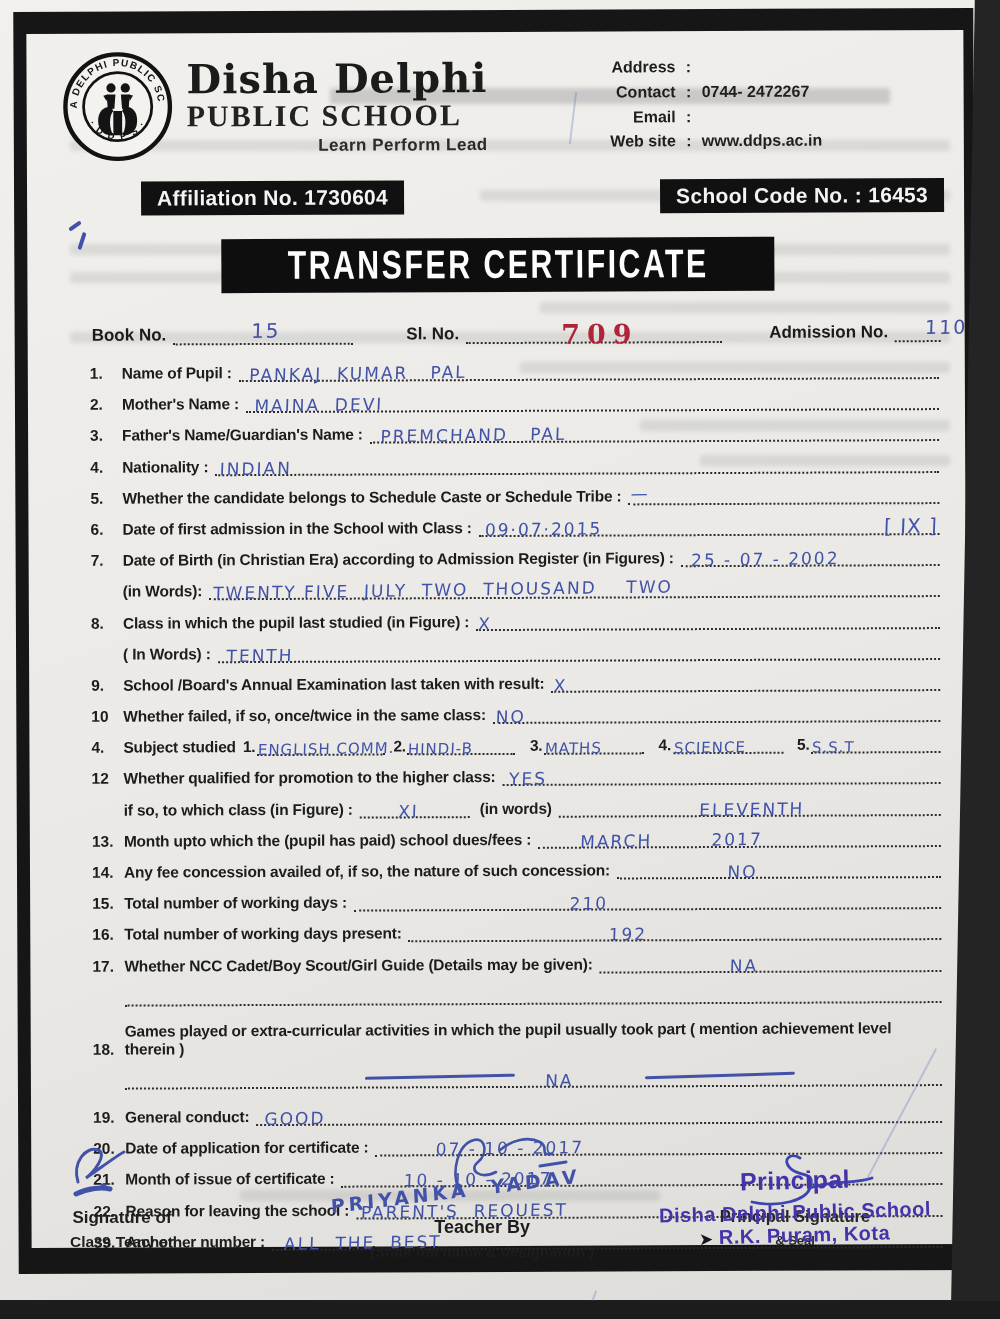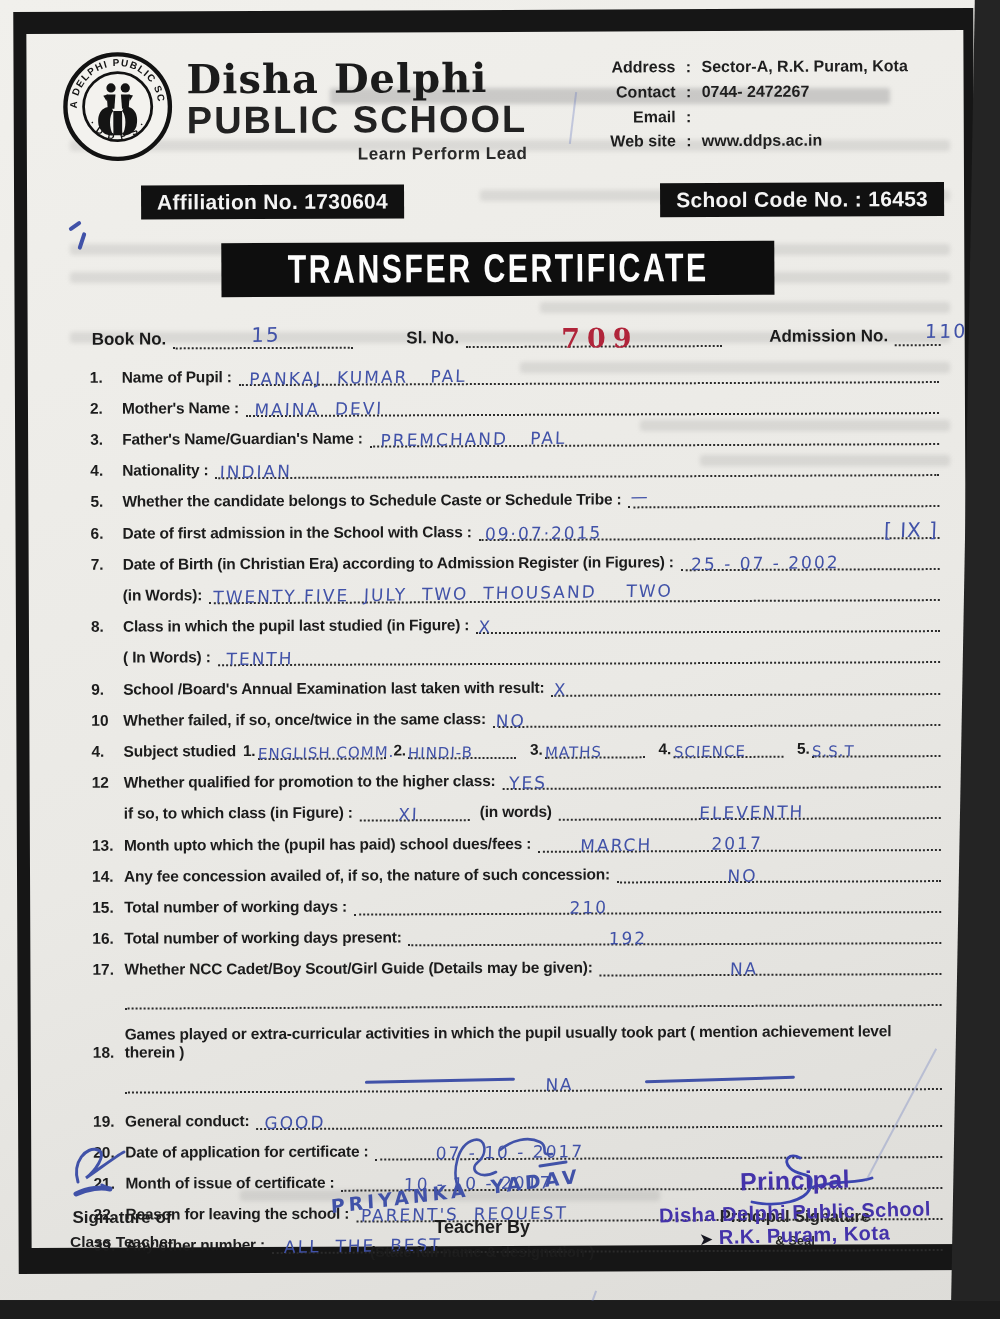--- a/index.html
+++ b/index.html
@@ -30,21 +30,21 @@
 
   
   .ghost{position:absolute;background:rgba(110,110,112,0.16);filter:blur(2px);height:11px;border-radius:3px;}
   .ghost.strong{background:rgba(95,95,100,0.26);}
 
   
   .hdr{display:flex;align-items:flex-start;padding:14px 8px 0 18px;}
   .logo{flex:none;width:110px;height:110px;}
   .schoolblock{margin-left:14px;padding-top:8px;}
   .school1{font-family:"DejaVu Serif",serif;font-weight:700;font-size:40px;color:#1b1b1b;line-height:1.0;letter-spacing:1px;}
-  .school2{font-family:Liberation Sans, sans-serif;font-weight:700;font-size:38px;color:#222;line-height:1.15;letter-spacing:2px;}
+  .school2{font-family:Liberation Serif, serif;font-weight:700;font-size:30px;color:#222;line-height:1.15;letter-spacing:2px;}
   .tagline{font-size:17px;font-weight:700;color:#2a2a2a;text-align:right;margin-top:2px;letter-spacing:0.5px;}
   .contact{margin-left:auto;margin-top:6px;width:352px;font-weight:700;font-size:16px;color:#1e1e1e;}
   .c-row{display:flex;line-height:1.55;}
   .c-lbl{width:86px;text-align:right;flex:none;}
   .c-colon{width:26px;text-align:center;flex:none;}
   .c-val{flex:1;}
 
   
   .bars{display:flex;margin-top:20px;padding:0 4px 0 96px;align-items:center;}
   .bar{background:#111;color:#f4f4f4;font-weight:700;font-size:21px;padding:5px 16px;letter-spacing:0.3px;white-space:nowrap;}
@@ -155,21 +155,20 @@
         </svg>
         <div class="schoolblock">
           <div class="school1">Disha Delphi</div>
           <div class="school2">PUBLIC SCHOOL</div>
           <div class="tagline">Learn Perform Lead</div>
         </div>
         <div class="contact">
           <div class="c-row">
               <span class="c-lbl">Address</span>
               <span class="c-colon">:</span>
-              <span class="c-val">Sector-A, R.K. Puram, Kota</span>
             </div>
           <div class="c-row">
               <span class="c-lbl">Contact</span>
               <span class="c-colon">:</span>
               <span class="c-val">0744- 2472267</span>
             </div>
           <div class="c-row">
               <span class="c-lbl">Email</span>
               <span class="c-colon">:</span>
             </div>

